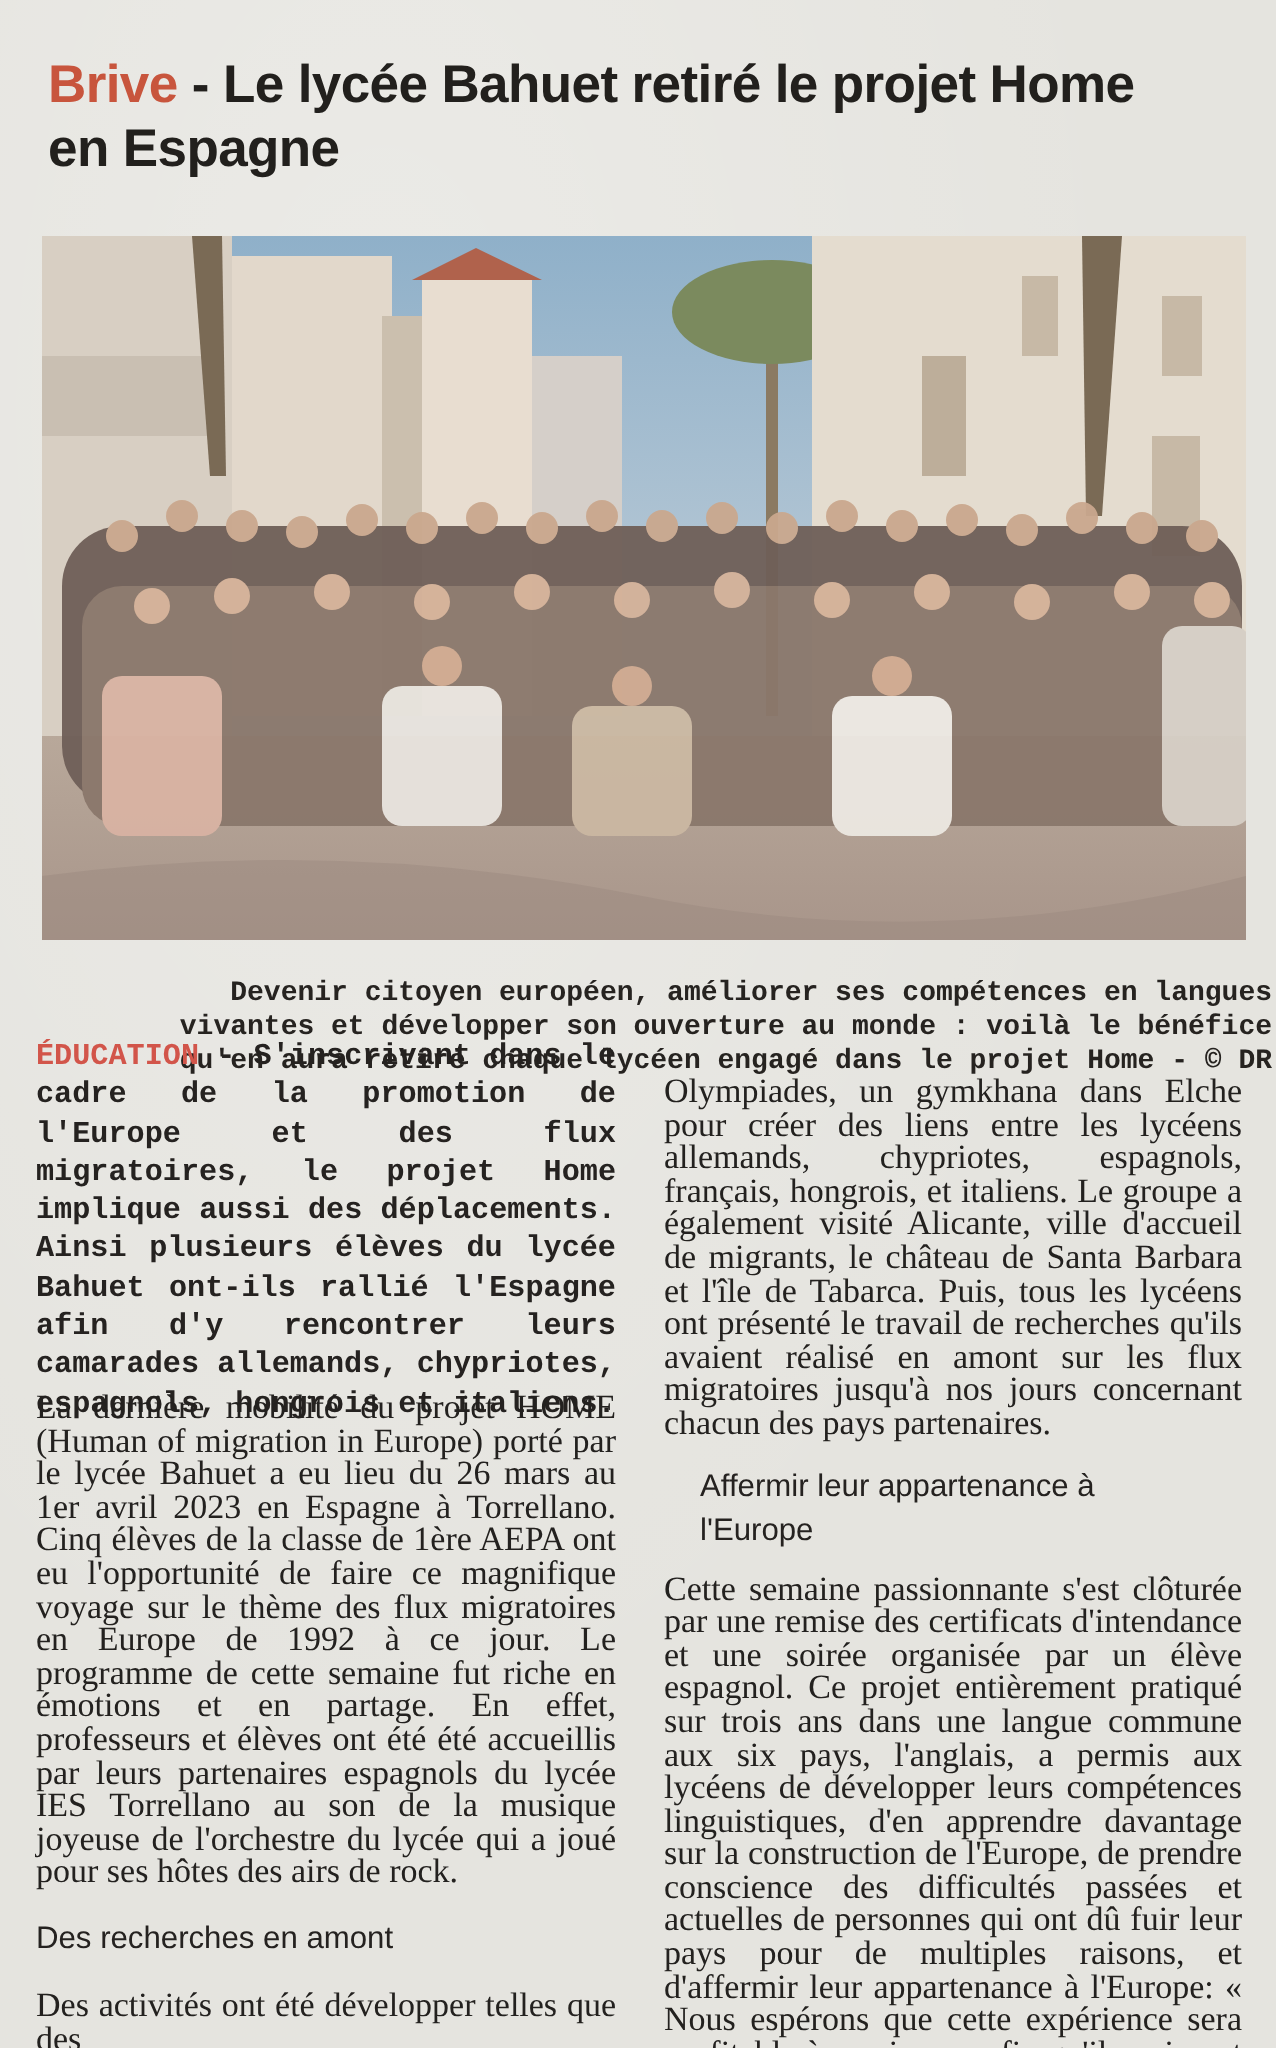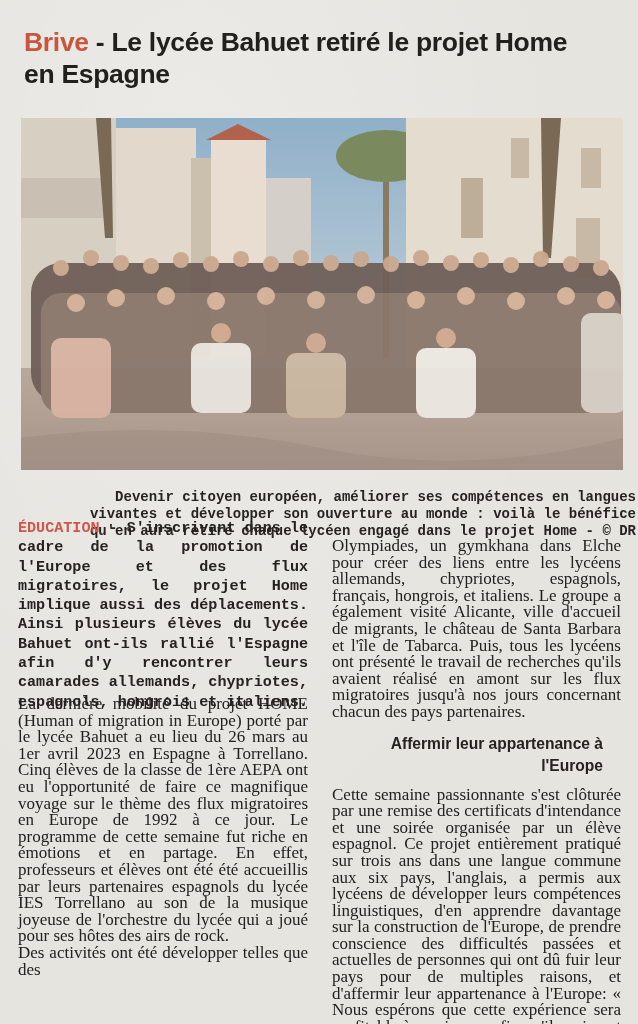--- a/index.html
+++ b/index.html
@@ -106,24 +106,24 @@
       font-family: "Liberation Serif", serif;
       font-size: 17px;
       line-height: 16.6px;
       text-align: justify;
       color: #23211f;
       margin: 0;
       hyphens: auto;
     }
     .subhead {
       font-family: "Liberation Sans", sans-serif;
-      font-weight: bold;
+      font-weight: normal;
       font-size: 15.6px;
       line-height: 22px;
-      text-align: right;
+      text-align: left;
       color: #252220;
       margin: 0;
     }
   </style>
 </head>
 <body>
 
 <div class="page">
 
   <div class="bleed">&nbsp;</div>
@@ -221,20 +221,21 @@
       <path d="M0 320 Q150 300 300 330 T602 320 L602 352 L0 352 Z" fill="#9c8a80" opacity="0.5"></path>
     </svg>
   </div>
 
   <p class="caption">Devenir citoyen européen, améliorer ses compétences en langues vivantes et développer son ouverture au monde : voilà le bénéfice qu'en aura retiré chaque lycéen engagé dans le projet Home - © DR</p>
 
   <p class="lead"><span class="rubric">ÉDUCATION</span><span> - </span><span>S'inscrivant dans le cadre de la promotion de l'Europe et des flux migratoires, le projet Home implique aussi des déplacements. Ainsi plusieurs élèves du lycée Bahuet ont-ils rallié l'Espagne afin d'y rencontrer leurs camarades allemands, chypriotes, espagnols, hongrois et italiens.</span></p>
 
   <div class="col col-left" style="top:696px; width:290px;">
     <p class="body-text">La dernière mobilité du projet HOME (Human of migration in Europe) porté par le lycée Bahuet a eu lieu du 26 mars au 1er avril 2023 en Espagne à Torrellano. Cinq élèves de la classe de 1ère AEPA ont eu l'opportunité de faire ce magnifique voyage sur le thème des flux migratoires en Europe de 1992 à ce jour. Le programme de cette semaine fut riche en émotions et en partage. En effet, professeurs et élèves ont été été accueillis par leurs partenaires espagnols du lycée IES Torrellano au son de la musique joyeuse de l'orchestre du lycée qui a joué pour ses hôtes des airs de rock.</p>
+    <h2 class="subhead" style="margin-top:14px; margin-bottom:14px;">Des recherches en amont</h2>
     <p class="body-text">Des activités ont été développer telles que des</p>
   </div>
 
   <div class="col col-right" style="top:538px; width:289px;">
     <p class="body-text">Olympiades, un gymkhana dans Elche pour créer des liens entre les lycéens allemands, chypriotes, espagnols, français, hongrois, et italiens. Le groupe a également visité Alicante, ville d'accueil de migrants, le château de Santa Barbara et l'île de Tabarca. Puis, tous les lycéens ont présenté le travail de recherches qu'ils avaient réalisé en amont sur les flux migratoires jusqu'à nos jours concernant chacun des pays partenaires.</p>
     <h2 class="subhead" style="margin-top:12px; margin-bottom:10px; padding:0 18px;">Affermir leur appartenance à l'Europe</h2>
     <p class="body-text">Cette semaine passionnante s'est clôturée par une remise des certificats d'intendance et une soirée organisée par un élève espagnol. Ce projet entièrement pratiqué sur trois ans dans une langue commune aux six pays, l'anglais, a permis aux lycéens de développer leurs compétences linguistiques, d'en apprendre davantage sur la construction de l'Europe, de prendre conscience des difficultés passées et actuelles de personnes qui ont dû fuir leur pays pour de multiples raisons, et d'affermir leur appartenance à l'Europe: « Nous espérons que cette expérience sera profitable à nos jeunes afin qu'ils puissent devenir des citoyens européens éclairés et responsables ».</p>
   </div>
 
 </div>

